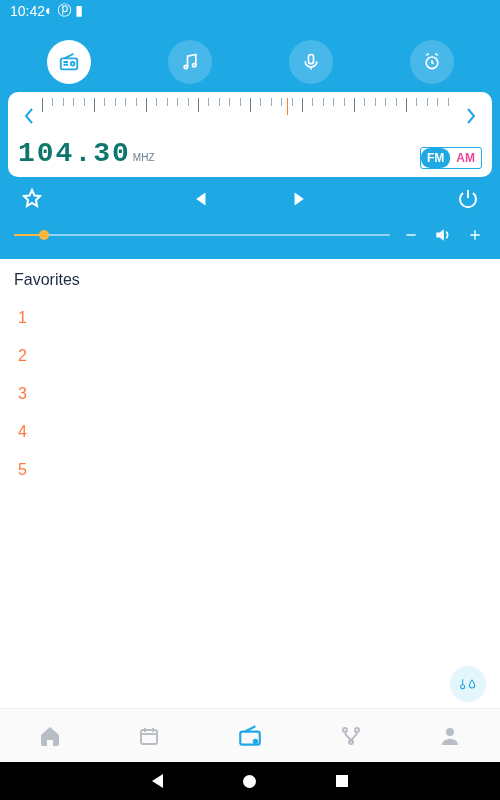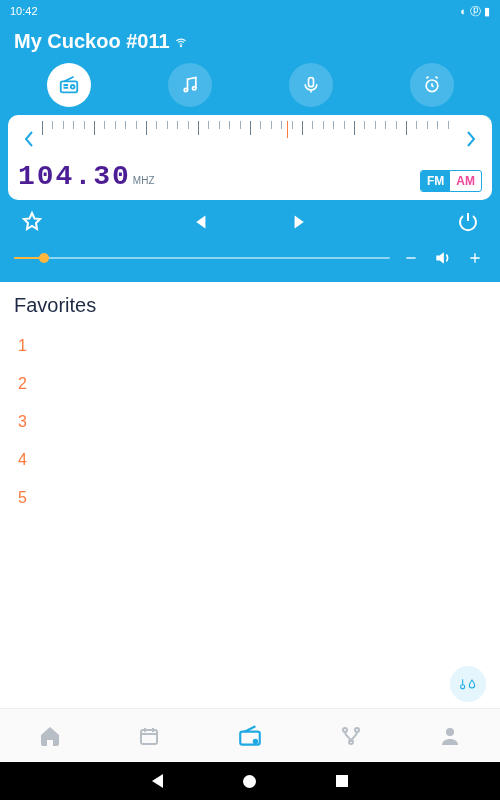--- a/index.html
+++ b/index.html
@@ -6,22 +6,22 @@
   body {
     width: 500px; height: 800px;
     font-family: -apple-system, Helvetica, Arial, sans-serif;
     background: #fff;
     display: flex; flex-direction: column;
     overflow: hidden;
   }
   
   .status-bar {
     height: 22px; background: #1fa9e4; color: #fff;
-    display: flex; align-items: center; justify-content: space-between;
-    padding: 0 10px; font-size: 11px;
+    display: flex; align-items: center; justify-content: flex-start;
+    padding: 0 10px; font-size: 14px;
   }
   .status-right { display: flex; gap: 4px; align-items: center; }
 
   
   .header {
     background: #1fa9e4; color: #fff;
     display: flex; align-items: center; justify-content: space-between;
     padding: 8px 14px 4px;
   }
   .title-wrap { display: flex; align-items: center; gap: 4px; }
@@ -67,29 +67,29 @@
   .tick.minor { height: 8px; }
   .needle { position:absolute; top:-1px; height:18px; width:1px; background:#ff7a3d; }
   .dial-labels {
     display:flex; position:absolute; bottom:0; left:0; right:0;
     font-size:12px; color:#6a7f90;
   }
 
   .freq-row { display:flex; align-items:flex-end; justify-content:space-between; margin-top:4px; }
   .freq {
     font-family: "Courier New", monospace;
-    font-size: 28px; letter-spacing: 2px; color:#4c1d95;
+    font-size: 28px; letter-spacing: 2px; color:#0f766e;
     font-weight: 600;
   }
   .freq-unit { font-size: 10px; margin-left:2px; color:#6a7f90; letter-spacing:0; font-weight:400; }
   .band {
     display:flex; border:1px solid #1fa9e4; border-radius:3px; overflow:hidden;
     font-size:12px; font-weight:700;
   }
-  .band div { padding: 3px 6px; }
+  .band div { padding: 3px 6px; border-radius: 9px; }
   .band .sel { background:#1fa9e4; color:#fff; }
   .band .unsel { color:#ec4899; }
 
   
   .controls-row {
     background:#1fa9e4; color:#fff;
     display:flex; align-items:center; justify-content:space-between;
     padding: 10px 20px 6px;
     font-size: 22px;
   }
@@ -103,21 +103,21 @@
   }
   .slider {
     flex:1; height:2px; background:rgba(255,255,255,.5); border-radius:2px; position:relative;
   }
   .slider-fill { position:absolute; left:0; top:0; height:100%; background:#ffb63d; border-radius:2px; }
   .slider-thumb { position:absolute; top:50%; width:10px; height:10px; border-radius:50%; background:#ffb63d; transform:translate(-50%,-50%); }
   .vol-icon { width:22px; display:flex; justify-content:center; font-size:18px; }
 
   
   .main { flex:1; background:#fff; padding: 12px 14px; overflow:auto; position:relative; }
-  .fav-head { font-size:20px; color:#1e2a44; margin-bottom:10px; }
+  .fav-head { font-size:16px; color:#1e2a44; margin-bottom:10px; }
   .fav-item { color:#ff7a3d; font-size:16px; padding:10px 4px; }
 
   .temp-fab {
     position:absolute; right:14px; bottom:6px;
     width:36px; height:36px; border-radius:50%;
     background:rgba(31,169,228,.12); color:#1fa9e4;
     display:flex; align-items:center; justify-content:center; font-size:13px;
   }
 
   
@@ -141,31 +141,20 @@
 </style>
 </head>
 <body>
 
 <div class="status-bar">
   <span>10:42</span>
   <span class="status-right">◐ ⓟ ▮</span>
 </div>
 
 <div class="header">
-  <div class="title-wrap">
-    <span class="title">My Cuckoo #011</span>
-    <span class="wifi-sm">
-      <svg width="14" height="14" viewBox="0 0 24 24" fill="none" stroke="white" stroke-width="2">
-          <path d="M4 10c4-4 12-4 16 0"></path>
-          <path d="M7 13c3-3 7-3 10 0"></path>
-          <path d="M10 16c1.3-1.3 2.7-1.3 4 0"></path>
-          <circle cx="12" cy="19" r="1" fill="white"></circle>
-        </svg>
-    </span>
-  </div>
 </div>
 
 <div class="modes">
   <div class="mode active">
     <svg width="22" height="22" viewBox="0 0 24 24" fill="none" stroke="#1fa9e4" stroke-width="2">
         <rect x="3" y="8" width="18" height="12" rx="2"></rect>
         <path d="M7 8l10-5"></path>
         <circle cx="16" cy="14" r="2"></circle>
         <path d="M6 12h5M6 15h5"></path>
       </svg>

